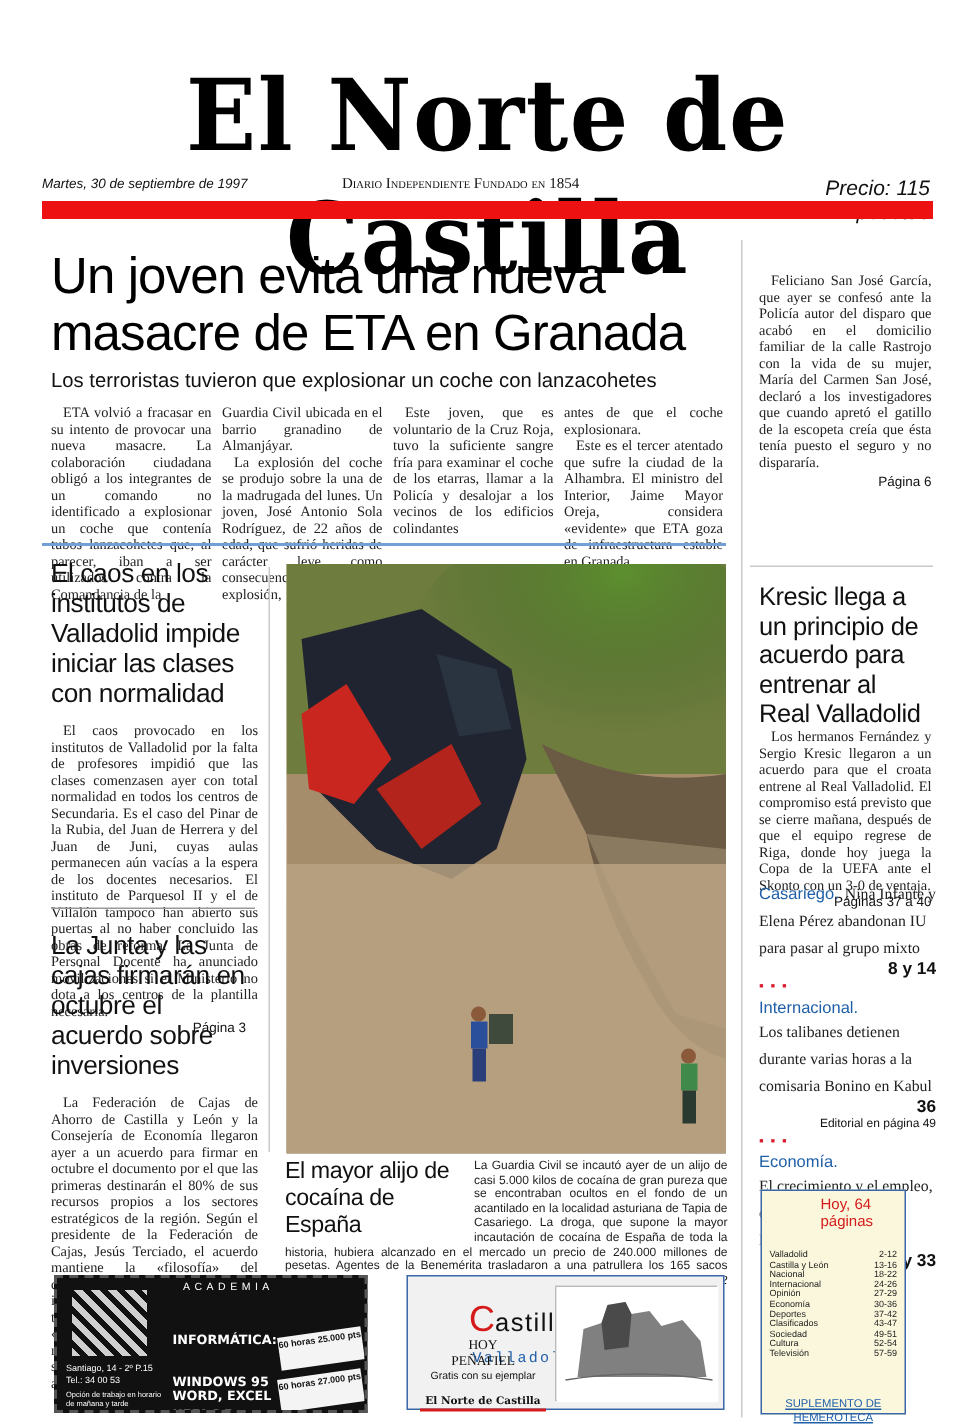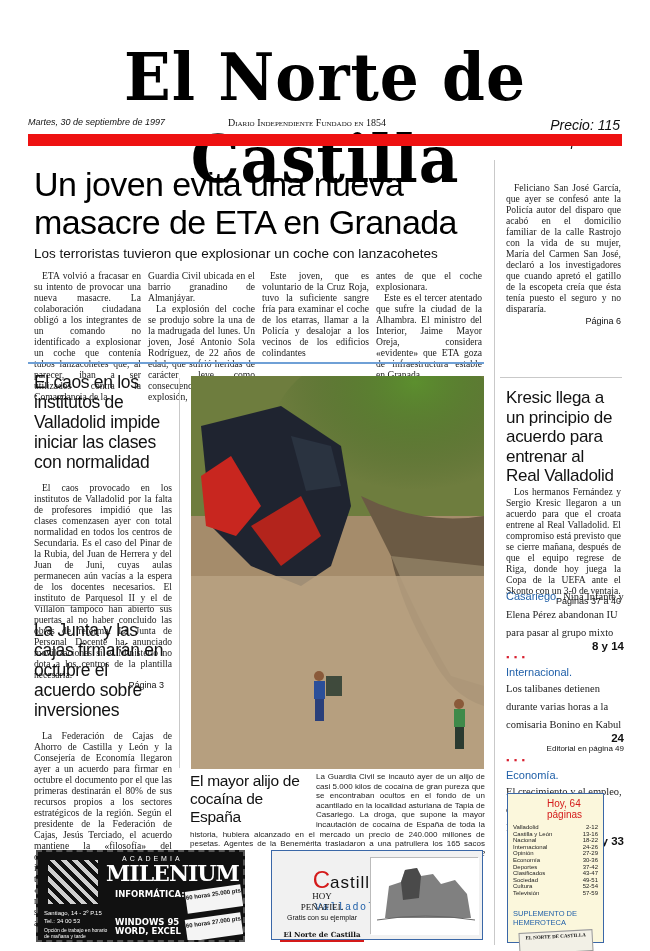--- a/index.html
+++ b/index.html
@@ -35,23 +35,23 @@
 
   .photo { left: 191px; top: 376px; width: 293px; height: 393px; overflow: hidden;
     background: linear-gradient(160deg, #6a7a3a 0%, #8b7a55 15%, #b39a78 35%, #a48a6a 55%, #8a7458 75%, #7b6a55 100%); }
 
   .briefs .sec { font-family: "Liberation Sans", sans-serif; color: #1f5fa8; font-size: 11px; }
   .briefs .txt { font-size: 10.5px; line-height: 12px; color: #222; }
   .briefs .num { font-family: "Liberation Sans", sans-serif; font-weight: bold; font-size: 11.5px; color: #111; }
   .dashes { color: #d81e2e; font-family: "Liberation Sans", sans-serif; font-size: 9px; letter-spacing: 1px; font-weight: bold; }
 
   .index-box { left: 507px; top: 793px; width: 97px; height: 150px; background: #fbf7dc; border: 1px solid #3a67a7; padding: 4px 5px; }
-  .index-box .ttl { font-family: "Liberation Sans", sans-serif; color: #d41a1a; font-size: 10px; margin-bottom: 4px; padding-left: 34px; }
+  .index-box .ttl { font-family: "Liberation Sans", sans-serif; color: #d41a1a; font-size: 10px; margin-bottom: 14px; padding-left: 34px; }
   .index-row { display: flex; justify-content: space-between; font-family: "Liberation Sans", sans-serif; font-size: 6px; line-height: 6.6px; color: #222; }
-  .index-box .supp { font-family: "Liberation Sans", sans-serif; color: #1f5fa8; font-size: 7.5px; margin-top: 12px; line-height: 9px; }
+  .index-box .supp { font-family: "Liberation Sans", sans-serif; color: #1f5fa8; font-size: 7.5px; text-align: center; margin-top: 24px; line-height: 9px; text-decoration: underline; }
   .clip { margin: 4px auto 0; width: 74px; height: 22px; background: #f2f0e6; border: 1px solid #999; transform: rotate(-3deg); font-size: 5px; font-weight: bold; text-align: center; padding-top: 2px; }
 
   
   .ad-milenium { left: 36px; top: 850px; width: 209px; height: 92px; background: #111; border: 2px dashed #555; color: #fff; overflow: hidden; }
   .ad-castillos { left: 271px; top: 850px; width: 212px; height: 90px; border: 1px solid #3a67a7; background: #f1f1f1; }
 </style>
 </head>
 <body>
 
 <div class="abs masthead">El Norte de Castilla</div>
@@ -103,21 +103,21 @@
 <div class="abs briefs" style="left:506px; top:586px; width:118px;">
   <div>
     <span class="sec">Casariego.</span>
     <span class="txt">Nina Infante y Elena Pérez abandonan IU para pasar al grupo mixto</span>
     <span class="num" style="float:right">8 y 14</span>
   </div>
   <div class="dashes" style="clear:both; margin:2px 0 4px">▪ ▪ ▪</div>
   <div>
     <div class="sec">Internacional.</div>
     <span class="txt">Los talibanes detienen durante varias horas a la comisaria Bonino en Kabul</span>
-    <span class="num" style="float:right">24</span>
+    <span class="num" style="float:right">36</span>
     <div style="clear:both; font-family:'Liberation Sans',sans-serif; font-size:8px; text-align:right;">Editorial en página 49</div>
   </div>
   <div class="dashes" style="margin:2px 0 4px">▪ ▪ ▪</div>
   <div>
     <div class="sec">Economía.</div>
     <span class="txt">El crecimiento y el empleo, objetivos de los Presupuestos de 1998</span>
     <span class="num" style="float:right">31, 32 y 33</span>
   </div>
 </div>
 
@@ -216,21 +216,20 @@
 
 <div class="abs" style="left:190px; top:772px; width:295px; height:68px;">
   <div class="h-sans" style="float:left; width:120px; font-size:15.5px; line-height:18px; margin-right:6px;">El mayor alijo de cocaína de España</div>
   <p style="font-family:'Liberation Sans',sans-serif; font-size:8px; line-height:9.6px; color:#222; text-align:justify;">La Guardia Civil se incautó ayer de un alijo de casi 5.000 kilos de cocaína de gran pureza que se encontraban ocultos en el fondo de un acantilado en la localidad asturiana de Tapia de Casariego. La droga, que supone la mayor incautación de cocaína de España de toda la historia, hubiera alcanzado en el mercado un precio de 240.000 millones de pesetas. Agentes de la Benemérita trasladaron a una patrullera los 165 sacos aprehendidos.</p>
   <div style="font-family:'Liberation Sans',sans-serif; font-size:8px; font-style:italic; text-align:right; margin-top:-9px;">Página 22</div>
 </div>
 
 <div class="abs ad-milenium">
   <div style="position:absolute; left:10px; top:8px; width:50px; height:44px; background:repeating-linear-gradient(45deg,#fff 0 4px,#111 4px 8px); opacity:0.8;"></div>
   <div style="position:absolute; left:84px; top:3px; font-family:'Liberation Sans',sans-serif; font-size:7px; letter-spacing:3px;">ACADEMIA</div>
-  <div style="position:absolute; left:68px; top:8px; font-family:'DejaVu Serif',serif; font-size:22px; font-weight:bold; letter-spacing:-1px;">MILENIUM</div>
   <div style="position:absolute; left:77px; top:38px; font-family:'DejaVu Sans',sans-serif; font-weight:bold; font-size:8.5px; line-height:9.5px;">
     <div>INFORMÁTICA:</div>
     <div style="margin-top:18px">WINDOWS 95</div>
     <div>WORD, EXCEL</div>
     <div style="margin-top:3px">UEFA DE</div>
     <div>OFIMÁTICA:</div>
   </div>
   <div style="position:absolute; left:148px; top:36px; width:56px; height:22px; background:#f4f4f4; color:#111; font-family:'Liberation Sans',sans-serif; font-size:6px; font-weight:bold; text-align:center; transform:rotate(-8deg); padding-top:3px;">60 horas 25.000 pts</div>
   <div style="position:absolute; left:148px; top:64px; width:56px; height:22px; background:#f4f4f4; color:#111; font-family:'Liberation Sans',sans-serif; font-size:6px; font-weight:bold; text-align:center; transform:rotate(-8deg); padding-top:3px;">60 horas 27.000 pts</div>
   <div style="position:absolute; left:6px; top:58px; width:66px; font-family:'Liberation Sans',sans-serif; font-size:6px; line-height:7.5px;">

